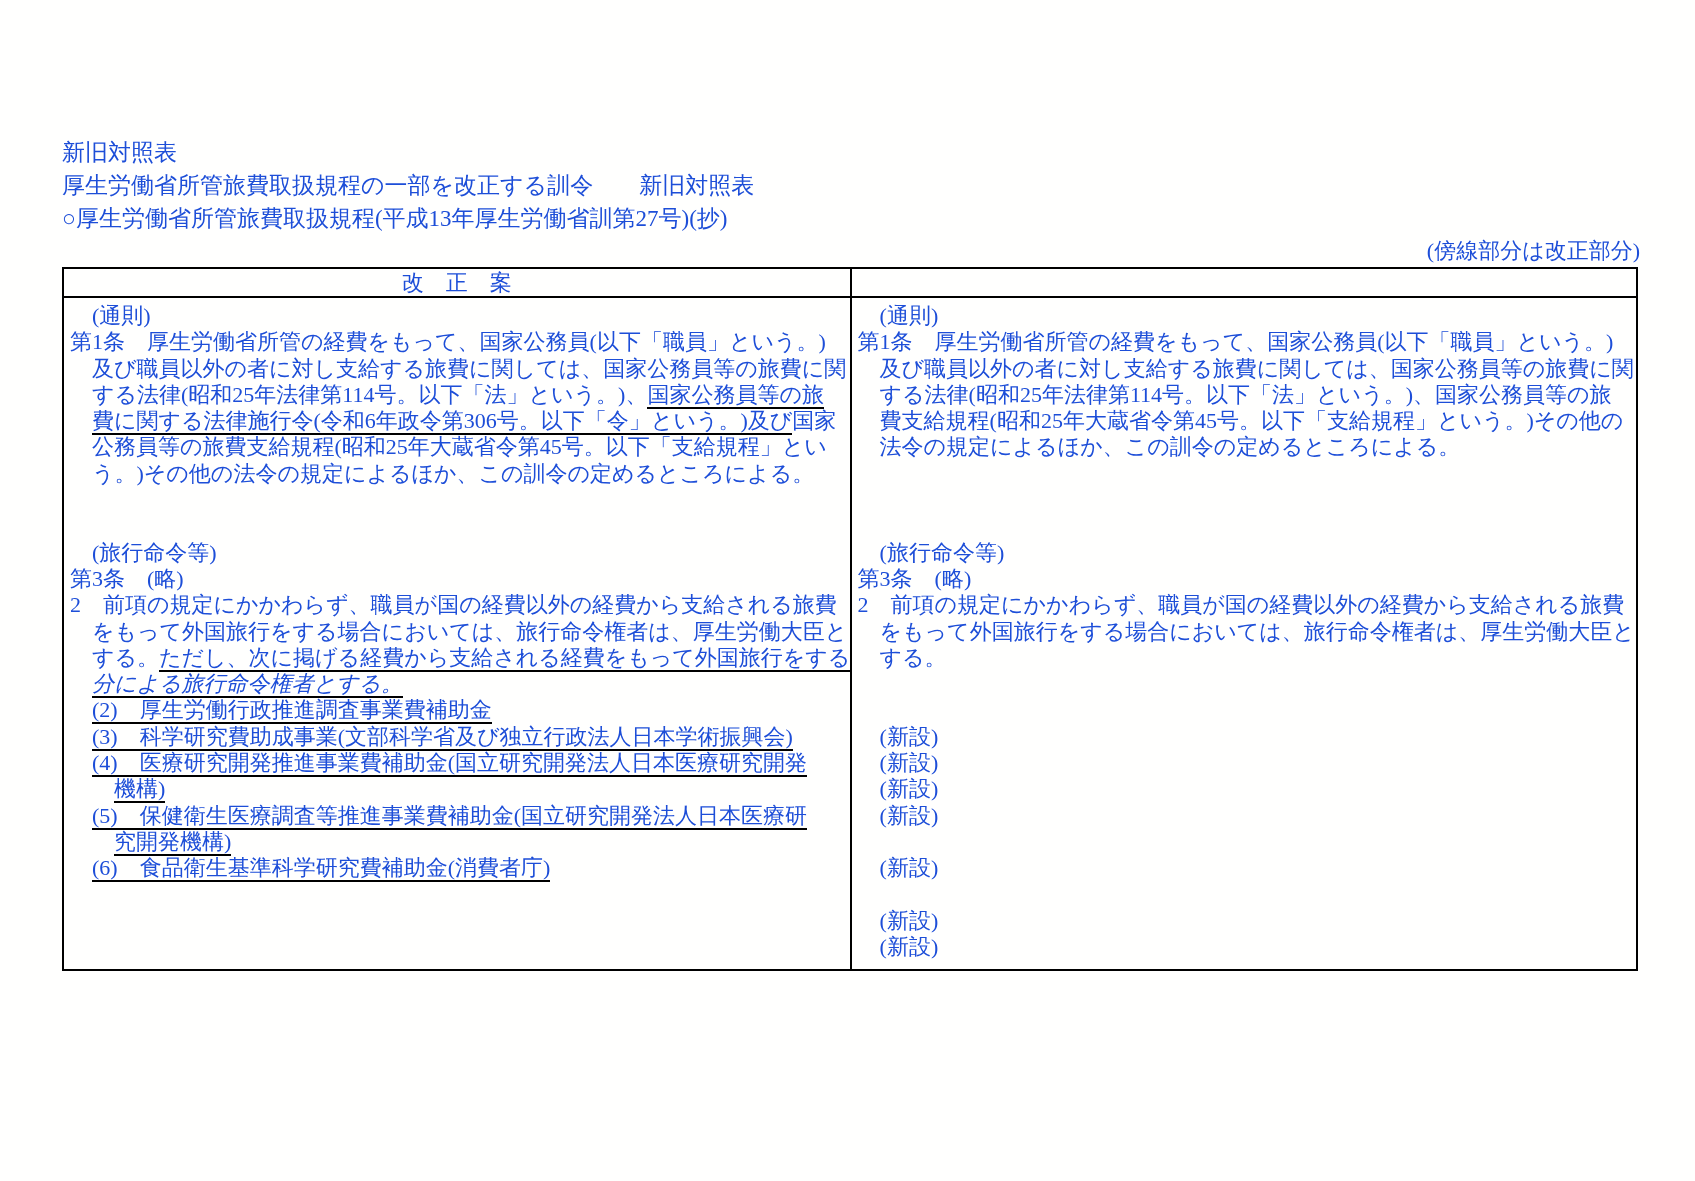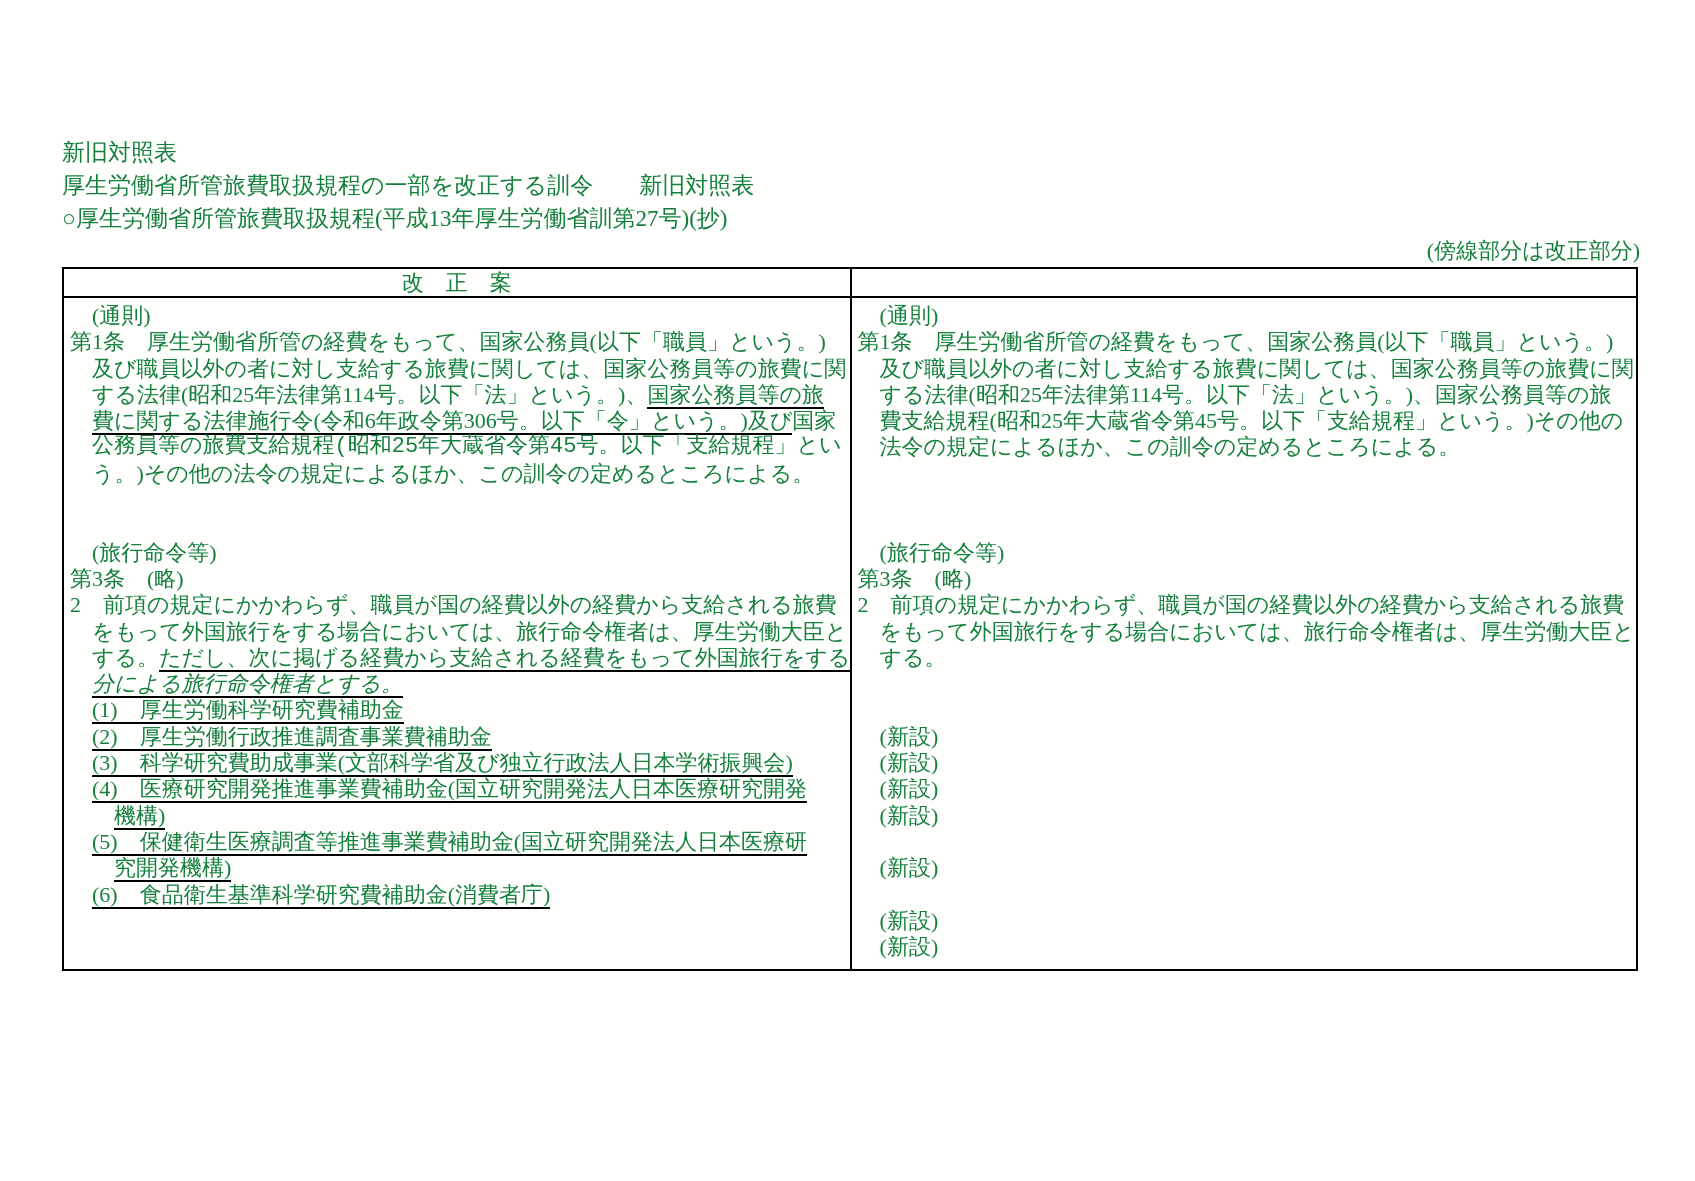--- a/index.html
+++ b/index.html
@@ -1,20 +1,20 @@
 <!DOCTYPE html>
 <html><head>
 <meta charset="utf-8">
 <style>
   html,body { margin:0; padding:0; background:#ffffff; }
   .page {
     position:relative;
     width:1695px; height:1181px;
     background:#fffffe;
-    color:#15803d;
+    color:#1d4ed8;
     font-family:"Liberation Serif","DejaVu Serif",serif;
     overflow:hidden;
   }
   .titles { position:absolute; left:62px; top:136px; }
   .titles .tline { font-size:23px; line-height:33px; white-space:pre; }
   .note {
     position:absolute; right:55px; top:236px;
     font-size:22px; white-space:pre;
   }
   .cmp-table {
@@ -60,31 +60,30 @@
     <div class="thead">
       <div class="th th-left">改　正　案</div>
     </div>
     <div class="tbody">
       <div class="cell cell-left">
           <div class="line" style="padding-left: 22px;"><span class="seg">(通則)</span></div>
           <div class="line" style="padding-left: 0px;"><span class="seg">第1条　厚生労働省所管の経費をもって、国家公務員(以下「職員」という。)</span></div>
           <div class="line" style="padding-left: 22px;"><span class="seg">及び職員以外の者に対し支給する旅費に関しては、国家公務員等の旅費に関</span></div>
           <div class="line" style="padding-left: 22px;"><span class="seg">する法律(昭和25年法律第114号。以下「法」という。)、</span><span class="seg u">国家公務員等の旅</span></div>
           <div class="line" style="padding-left: 22px;"><span class="seg u">費に関する法律施行令(令和6年政令第306号。以下「令」という。)及び</span><span class="seg">国家</span></div>
-          <div class="line" style="padding-left: 22px; font-family: Liberation Mono, monospace;"><span class="seg">公務員等の旅費支給規程(昭和25年大蔵省令第45号。以下「支給規程」とい</span></div>
+          <div class="line" style="padding-left: 22px;"><span class="seg">公務員等の旅費支給規程(昭和25年大蔵省令第45号。以下「支給規程」とい</span></div>
           <div class="line" style="padding-left: 22px;"><span class="seg">う。)その他の法令の規定によるほか、この訓令の定めるところによる。</span></div>
           <div class="line" style="padding-left: 0px;"></div>
           <div class="line" style="padding-left: 0px;"></div>
           <div class="line" style="padding-left: 22px;"><span class="seg">(旅行命令等)</span></div>
           <div class="line" style="padding-left: 0px;"><span class="seg">第3条　(略)</span></div>
           <div class="line" style="padding-left: 0px;"><span class="seg">2　前項の規定にかかわらず、職員が国の経費以外の経費から支給される旅費</span></div>
           <div class="line" style="padding-left: 22px;"><span class="seg">をもって外国旅行をする場合においては、旅行命令権者は、厚生労働大臣と</span></div>
           <div class="line" style="padding-left: 22px;"><span class="seg">する。</span><span class="seg u">ただし、次に掲げる経費から支給される経費をもって外国旅行をする</span></div>
           <div class="line" style="padding-left: 22px; font-style: italic;"><span class="seg u">分による旅行命令権者とする。</span></div>
-          <div class="line" style="padding-left: 22px;"><span class="seg u">(1)　厚生労働科学研究費補助金</span></div>
           <div class="line" style="padding-left: 22px;"><span class="seg u">(2)　厚生労働行政推進調査事業費補助金</span></div>
           <div class="line" style="padding-left: 22px;"><span class="seg u">(3)　科学研究費助成事業(文部科学省及び独立行政法人日本学術振興会)</span></div>
           <div class="line" style="padding-left: 22px;"><span class="seg u">(4)　医療研究開発推進事業費補助金(国立研究開発法人日本医療研究開発</span></div>
           <div class="line" style="padding-left: 44px;"><span class="seg u">機構)</span></div>
           <div class="line" style="padding-left: 22px;"><span class="seg u">(5)　保健衛生医療調査等推進事業費補助金(国立研究開発法人日本医療研</span></div>
           <div class="line" style="padding-left: 44px;"><span class="seg u">究開発機構)</span></div>
           <div class="line" style="padding-left: 22px;"><span class="seg u">(6)　食品衛生基準科学研究費補助金(消費者庁)</span></div>
         </div>
       <div class="cell">
           <div class="line" style="padding-left: 22px;"><span class="seg">(通則)</span></div>

